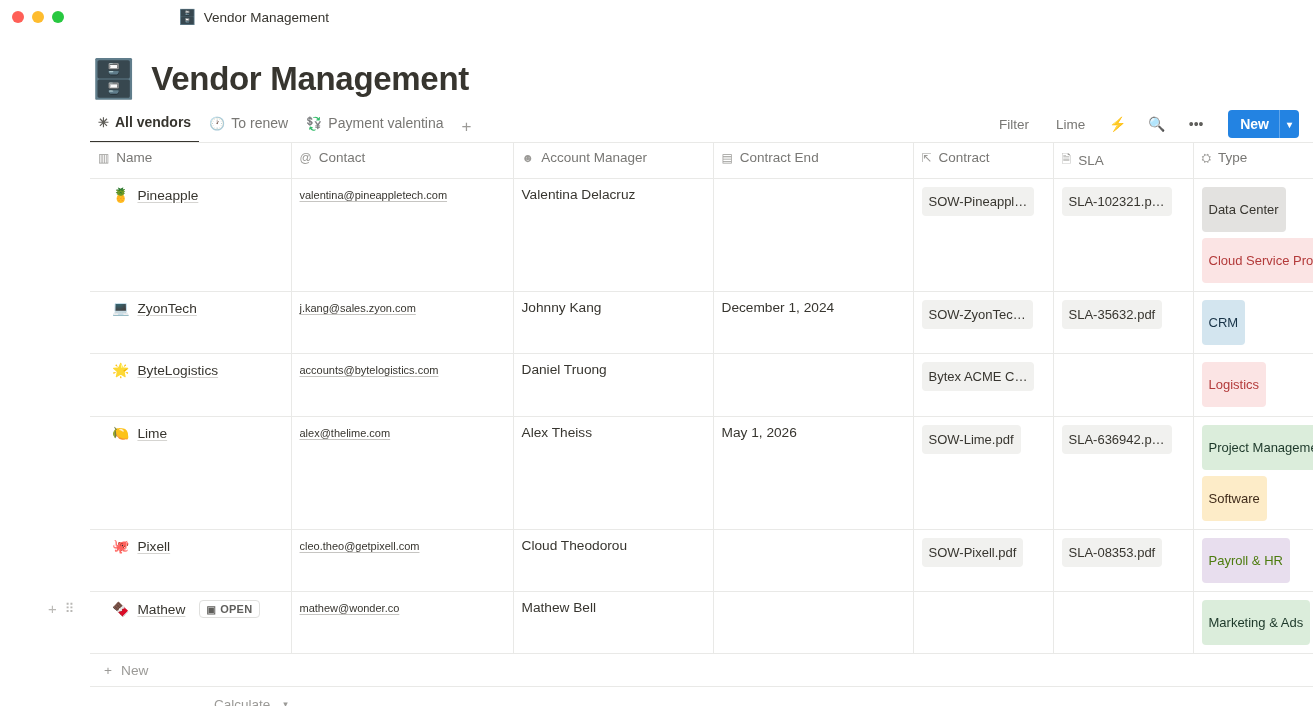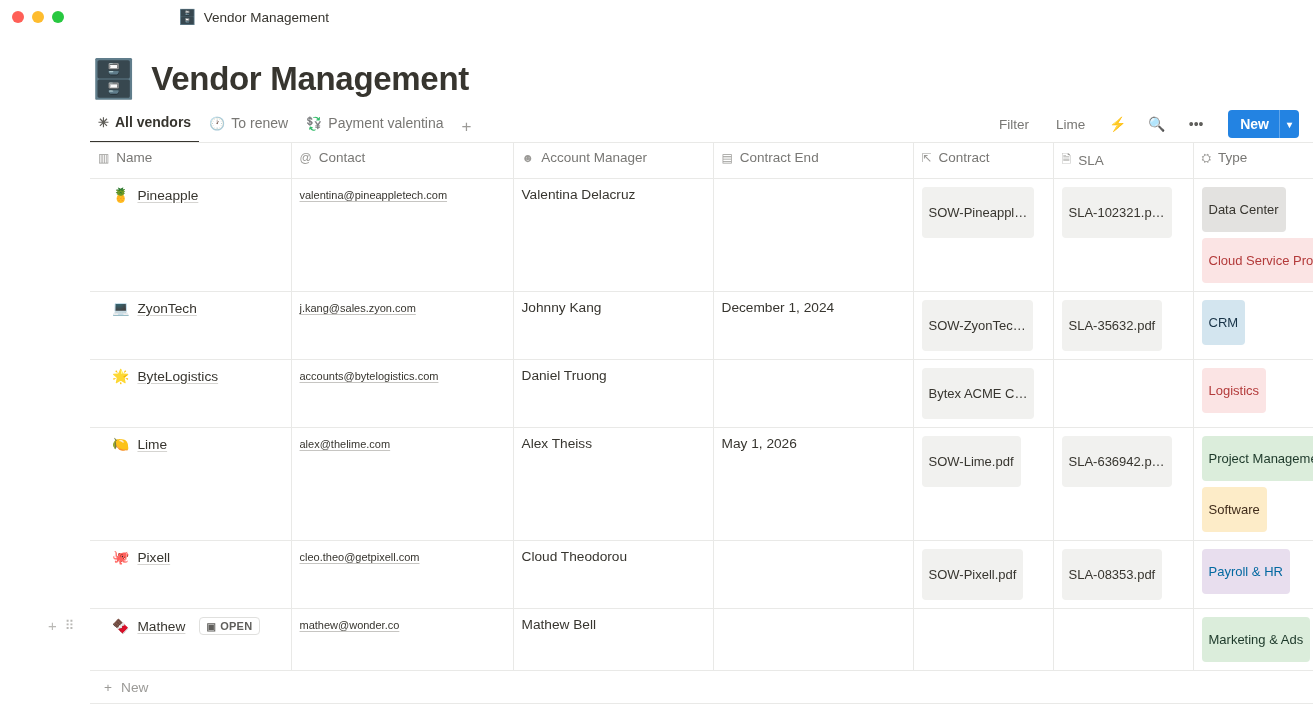--- a/index.html
+++ b/index.html
@@ -188,21 +188,21 @@
     text-decoration-color: #c6c5c2;
     text-underline-offset: 2px;
     font-size: 11px;
   }
 
   .file-chip {
     display: inline-flex;
     align-items: center;
     background: #f1f1ef;
     border-radius: 4px;
-    padding: 18px 7px;
+    padding: 7px 7px;
     font-size: 13px;
     color: #37352f;
     max-width: 124px;
     overflow: hidden;
     white-space: nowrap;
     text-overflow: ellipsis;
   }
 
   .tags { display: flex; flex-direction: column; align-items: flex-start; gap: 6px; }
   .tag {
@@ -471,21 +471,21 @@
           <td class="cell">Cloud Theodorou</td>
           <td class="cell"></td>
           <td class="cell">
             <span class="file-chip">SOW-Pixell.pdf</span>
           </td>
           <td class="cell">
             <span class="file-chip">SLA-08353.pdf</span>
           </td>
           <td class="cell">
             <div class="tags">
-              <span class="tag" style="background:#e8deee;color:#0369a1">Payroll &amp; HR</span>
+              <span class="tag" style="background:#e8deee;color:#4d7c0f">Payroll &amp; HR</span>
             </div>
           </td>
         </tr>
 
         <tr style="height:33px">
           <td class="cell" style="position:relative">
             <div class="gutter">
               <span>+</span>
               <span class="grip">⠿</span>
             </div>

